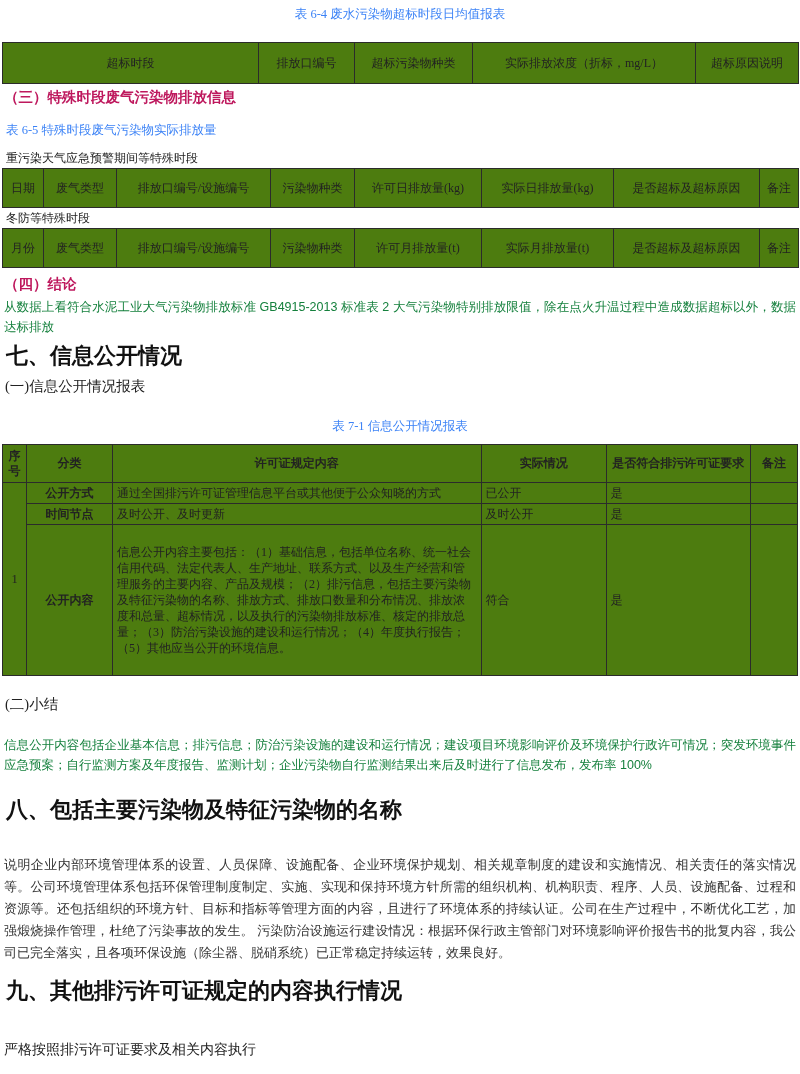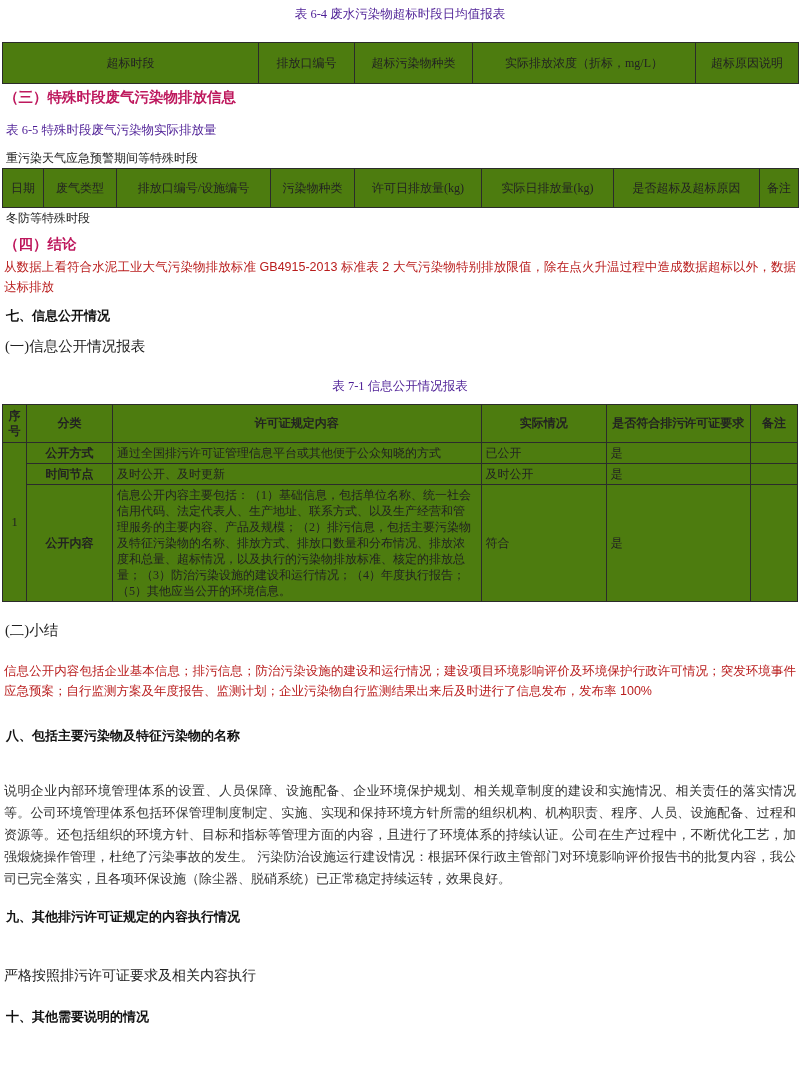--- a/index.html
+++ b/index.html
@@ -6,40 +6,40 @@
   body{width:800px;height:1074px;overflow:hidden;}
   .doc{
     width:796px;
     margin:0 auto;
     padding-top:6px;
     font-family:"Liberation Serif","DejaVu Serif",serif;
     color:#222;
     font-size:12px;
   }
   .center{text-align:center;}
-  .tbl-title{font-size:12.5px;line-height:16px;color:#4c1d95;}
+  .tbl-title{font-size:12.5px;line-height:16px;color:#3b82f6;}
   .tbl-title.left{text-align:left;padding-left:4px;}
   .sub-label{font-size:12px;line-height:15px;padding-left:4px;font-family:"Liberation Sans","DejaVu Sans",sans-serif;color:#1c1c1c;}
   h2.chapter{
     font-family:"Liberation Sans","DejaVu Sans",sans-serif;
-    font-size:13px;font-weight:bold;color:#111;
+    font-size:22px;font-weight:bold;color:#111;
     margin:0 0 0 4px;line-height:22px;
   }
   h3.section{
     font-family:"Liberation Sans","DejaVu Sans",sans-serif;
     font-size:14.5px;font-weight:bold;color:#be185d;
     margin:0 0 0 2px;line-height:19px;
   }
   .subheading{
     font-size:14.5px;line-height:19px;color:#222;
     margin-left:3px;
     font-family:"Liberation Serif","DejaVu Serif",serif;
   }
   p.para{margin:0 2px;line-height:21px;text-align:justify;}
-  p.para.sans{font-family:"Liberation Sans","DejaVu Sans",sans-serif;font-size:12.5px;color:#b91c1c;line-height:20px;}
+  p.para.sans{font-family:"Liberation Sans","DejaVu Sans",sans-serif;font-size:12.5px;color:#15803d;line-height:20px;}
   p.para.serif{font-size:13px;color:#333;line-height:22px;}
   p.para.small-strong{font-family:"Liberation Sans","DejaVu Sans",sans-serif;font-size:14px;font-weight:normal;color:#222;}
 
   table.tbl{
     border-collapse:collapse;
     table-layout:fixed;
     width:796px;
     background:#4d7c0f;
   }
   table.tbl th,table.tbl td{
@@ -51,21 +51,21 @@
     vertical-align:middle;
     overflow:hidden;
     line-height:16px;
   }
   table.t64 th{height:38px;}
   table.t65 th{height:36px;}
   table.t71 th{height:35px;font-weight:bold;line-height:15px;}
   table.t71 td{height:18px;text-align:left;}
   table.t71 td.serial{text-align:center;font-size:12.5px;}
   table.t71 td.cat{text-align:center;font-weight:bold;}
-  table.t71 td.long{line-height:16px;padding:2px 4px;}
+  table.t71 td.long{line-height:16px;padding:19px 4px;}
   .sp-20{height:20px;} .sp-6{height:4px;} .sp-15{height:15px;}
   .sp-2{height:2px;} .sp-4{height:3px;} .sp-7{height:7px;} .sp-3{height:3px;}
   .sp-8{height:8px;} .sp-10{height:10px;} .sp-22{height:22px;} .sp-21{height:21px;}
   .sp-36{height:33px;} .sp-13{height:13px;} .sp-37{height:37px;} .sp-19{height:19px;}
   .sp-33{height:33px;} .sp-24{height:24px;} .sp-16{height:16px;}
 </style>
 </head>
 <body>
 
 <div class="doc">
@@ -118,20 +118,44 @@
       <th>许可日排放量(kg)</th>
       <th>实际日排放量(kg)</th>
       <th>是否超标及超标原因</th>
       <th>备注</th>
     </tr>
   </tbody>
     </table>
   <div class="sp-4"></div>
   <div class="sub-label">冬防等特殊时段</div>
   <div class="sp-2"></div>
+  <table class="tbl t65">
+    <colgroup>
+      <col style="width:41px">
+        <col style="width:73px">
+        <col style="width:154px">
+        <col style="width:84px">
+        <col style="width:127px">
+        <col style="width:132px">
+        <col style="width:146px">
+        <col style="width:39px">
+    </colgroup>
+    <tbody>
+        <tr>
+      <th>月份</th>
+      <th>废气类型</th>
+      <th>排放口编号/设施编号</th>
+      <th>污染物种类</th>
+      <th>许可月排放量(t)</th>
+      <th>实际月排放量(t)</th>
+      <th>是否超标及超标原因</th>
+      <th>备注</th>
+    </tr>
+  </tbody>
+    </table>
 
   <div class="sp-7"></div>
   <h3 class="section">（四）结论</h3>
   <div class="sp-3"></div>
   <p class="para sans">从数据上看符合水泥工业大气污染物排放标准 GB4915-2013 标准表 2 大气污染物特别排放限值，除在点火升温过程中造成数据超标以外，数据达标排放</p>
 
   <div class="sp-8"></div>
   <h2 class="chapter">七、信息公开情况</h2>
   <div class="sp-10"></div>
   <div class="subheading">(一)信息公开情况报表</div>

